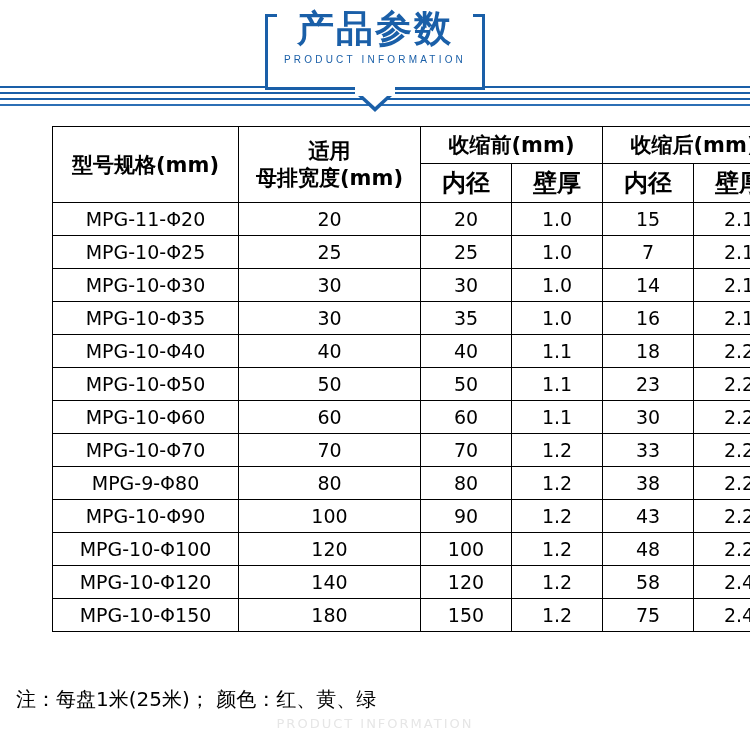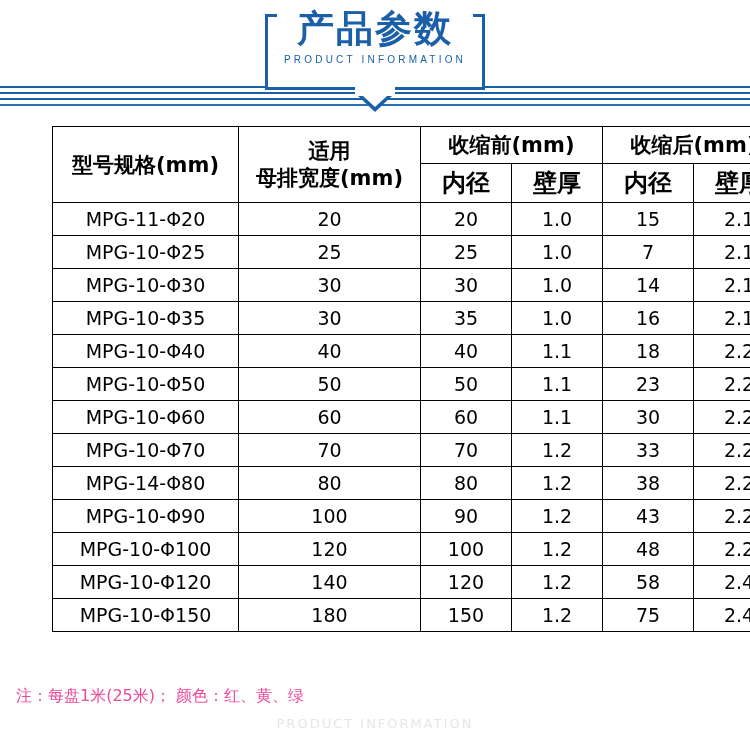--- a/index.html
+++ b/index.html
@@ -151,22 +151,22 @@
     font-size: 19px;
     padding: 5px 2px;
     height: 33px;
   }
   td.model { font-size: 19px; }
   .note {
     position: absolute;
     left: 16px;
     top: 686px;
     font-family: "DejaVu Sans", "Liberation Sans", sans-serif;
-    font-size: 16px;
-    color: #ec4899;
+    font-size: 20px;
+    color: #000000;
     white-space: nowrap;
   }
   .footer-ghost {
     position: absolute;
     left: 0; right: 0;
     top: 716px;
     height: 26px;
     text-align: center;
     font-family: "DejaVu Sans", "Liberation Sans", sans-serif;
     font-size: 13px;
@@ -283,21 +283,21 @@
         </tr>
         <tr>
           <td class="model">MPG-10-Φ70</td>
           <td>70</td>
           <td>70</td>
           <td>1.2</td>
           <td>33</td>
           <td>2.2</td>
         </tr>
         <tr>
-          <td class="model">MPG-14-Φ80</td>
+          <td class="model">MPG-9-Φ80</td>
           <td>80</td>
           <td>80</td>
           <td>1.2</td>
           <td>38</td>
           <td>2.2</td>
         </tr>
         <tr>
           <td class="model">MPG-10-Φ90</td>
           <td>100</td>
           <td>90</td>

